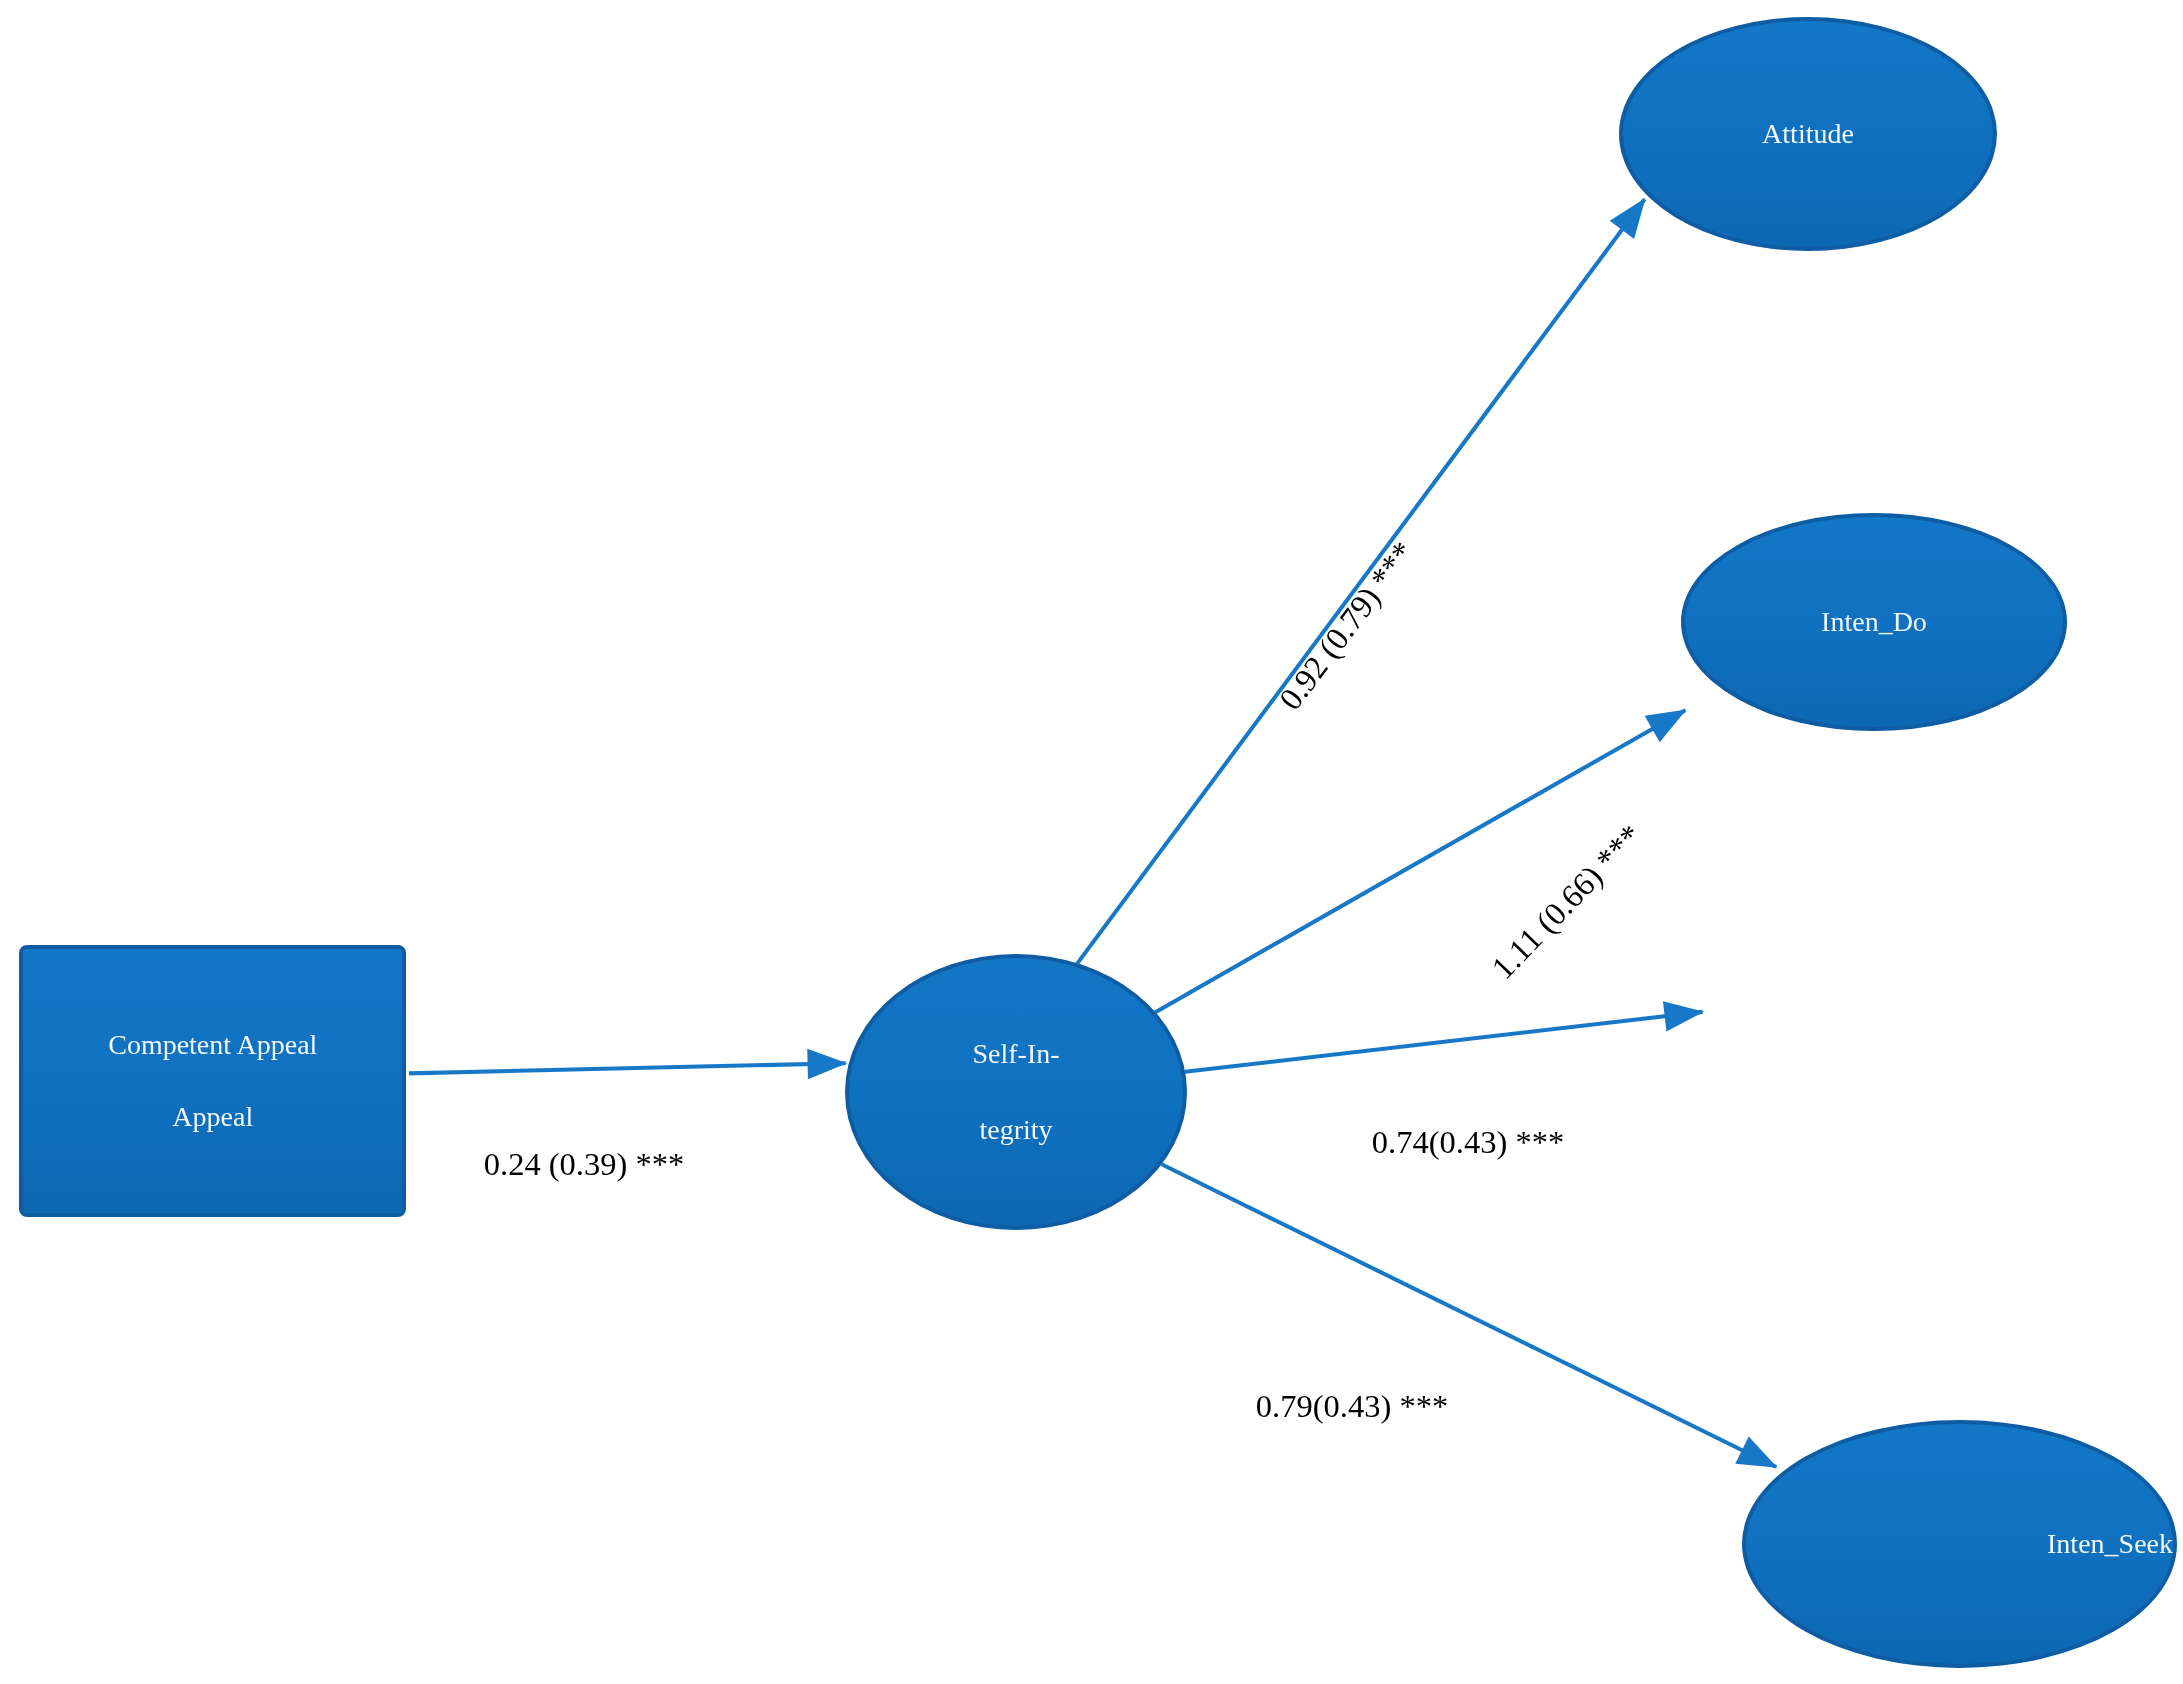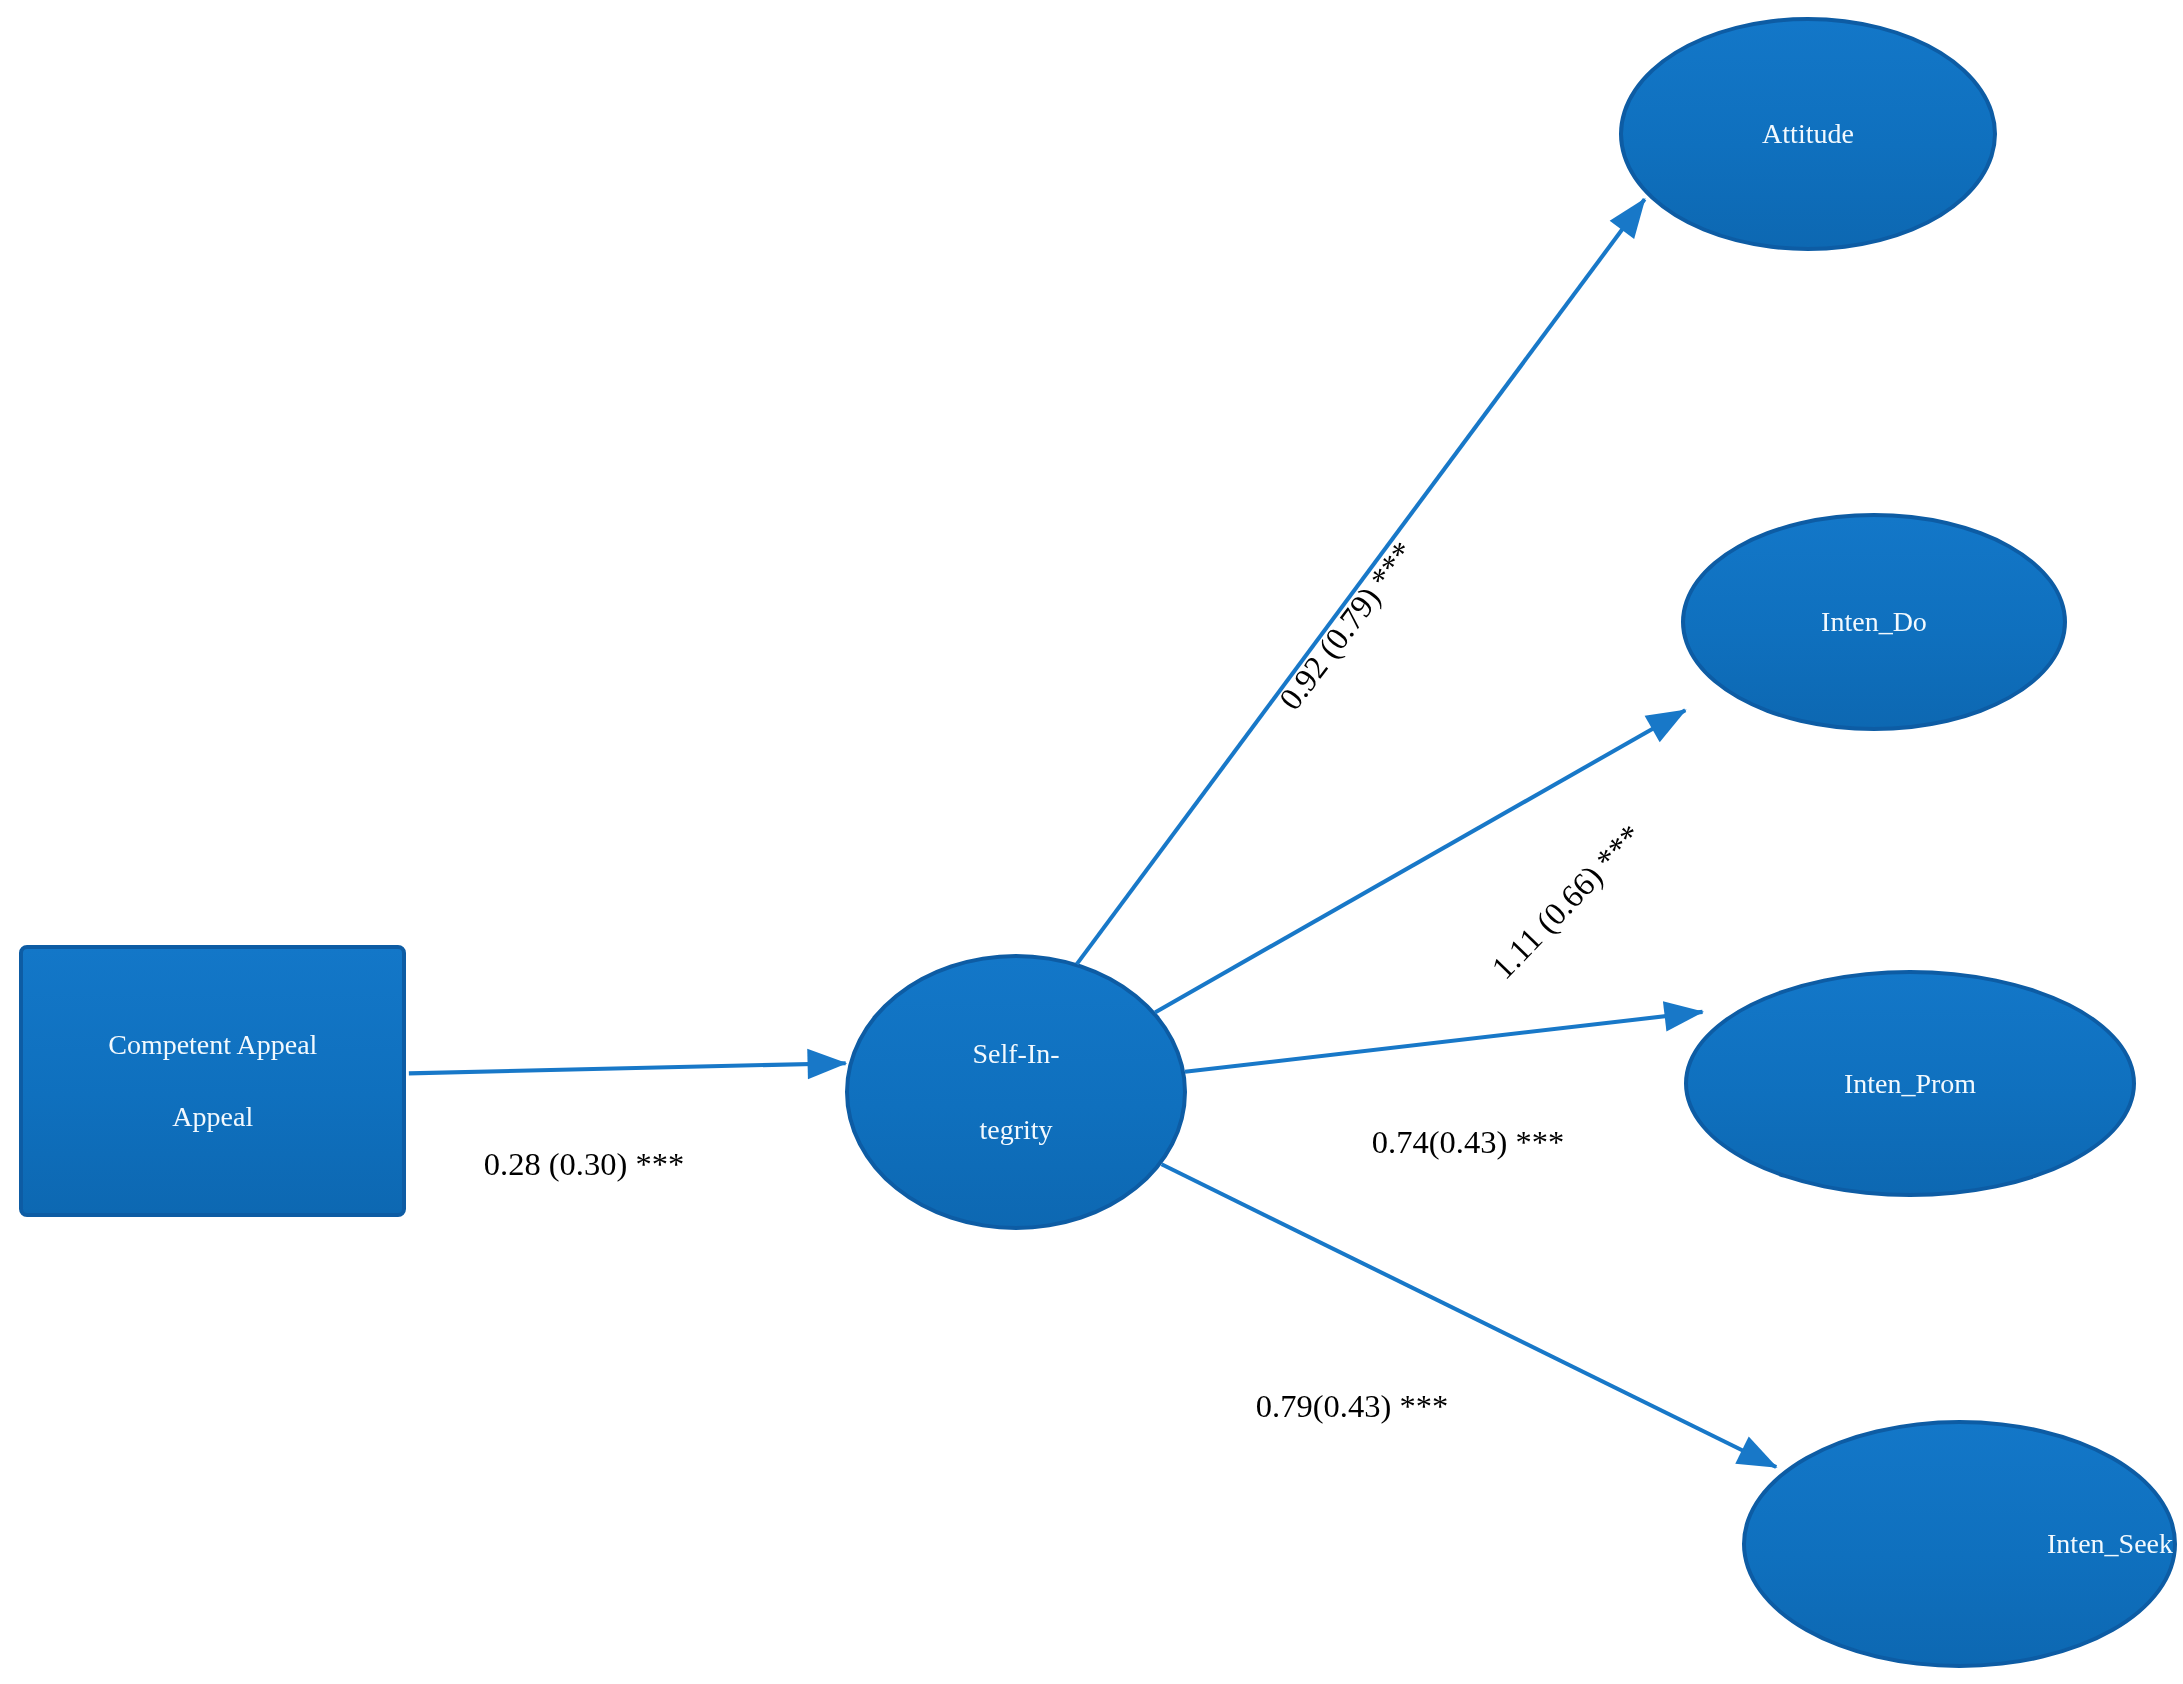--- a/index.html
+++ b/index.html
@@ -80,41 +80,38 @@
   </div>
 
   <div class="node ellipse" id="node-attitude">
     <div class="node-label">Attitude</div>
   </div>
 
   <div class="node ellipse" id="node-intendo">
     <div class="node-label">Inten_Do</div>
   </div>
 
-  <div class="node ellipse" id="node-intenprom">
-    <div class="node-label">Inten_Prom</div>
-  </div>
 
   <div class="node ellipse" id="node-intenseek">
     <div class="node-label">Inten_Seek</div>
   </div>
 
   <svg id="edges-layer" viewBox="0 0 4298 3317" xmlns="http://www.w3.org/2000/svg">
     <defs>
       <marker id="arrowhead" markerUnits="userSpaceOnUse" markerWidth="84" markerHeight="66" refX="78" refY="33" orient="auto">
         <path d="M3,3 L81,33 L3,63 Z" fill="#1878C8"></path>
       </marker>
     </defs>
     <line class="edge-line" x1="805" y1="2113" x2="1665" y2="2093" marker-end="url(#arrowhead)"></line>
     <line class="edge-line" x1="2120" y1="1898" x2="3238" y2="392" marker-end="url(#arrowhead)"></line>
     <line class="edge-line" x1="2274" y1="1993" x2="3318" y2="1398" marker-end="url(#arrowhead)"></line>
     <line class="edge-line" x1="2333" y1="2110" x2="3352" y2="1992" marker-end="url(#arrowhead)"></line>
     <line class="edge-line" x1="2287" y1="2292" x2="3497" y2="2888" marker-end="url(#arrowhead)"></line>
   </svg>
 
-  <div class="edge-label" id="elabel-0">0.28 (0.30) ***</div>
+  <div class="edge-label" id="elabel-0">0.24 (0.39) ***</div>
   <div class="edge-label" id="elabel-1">0.92 (0.79) ***</div>
   <div class="edge-label" id="elabel-2">1.11 (0.66) ***</div>
   <div class="edge-label" id="elabel-3">0.74(0.43) ***</div>
   <div class="edge-label" id="elabel-4">0.79(0.43) ***</div>
 
 </div>
 
 
 </body></html>

